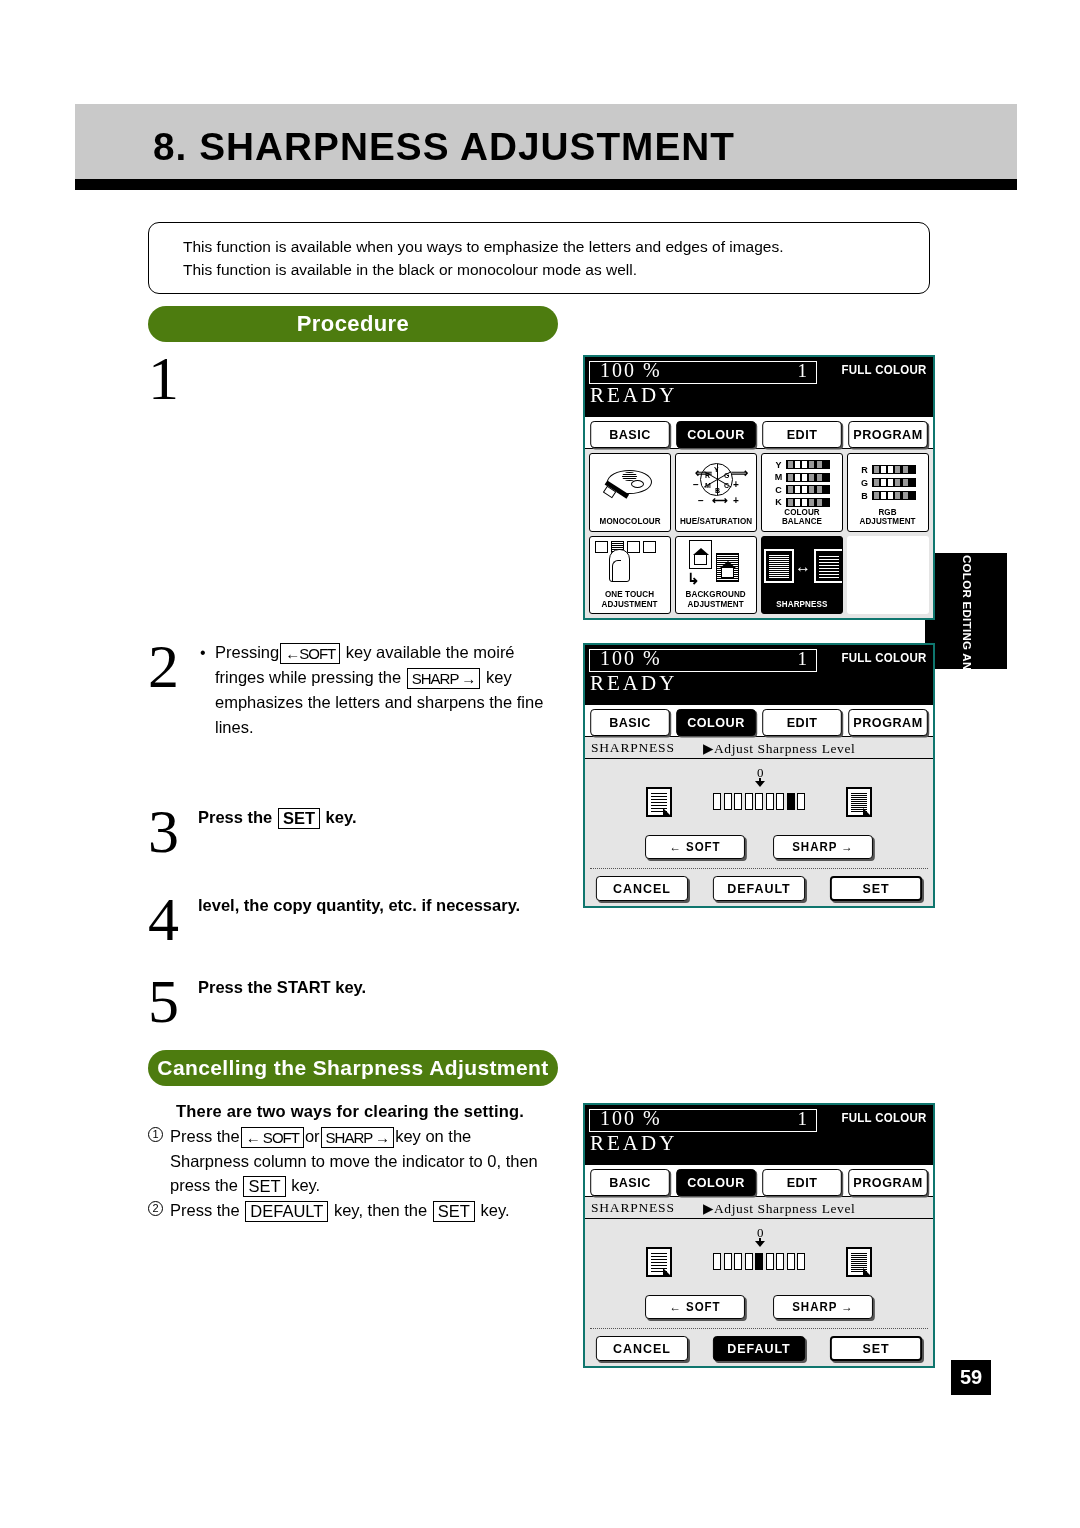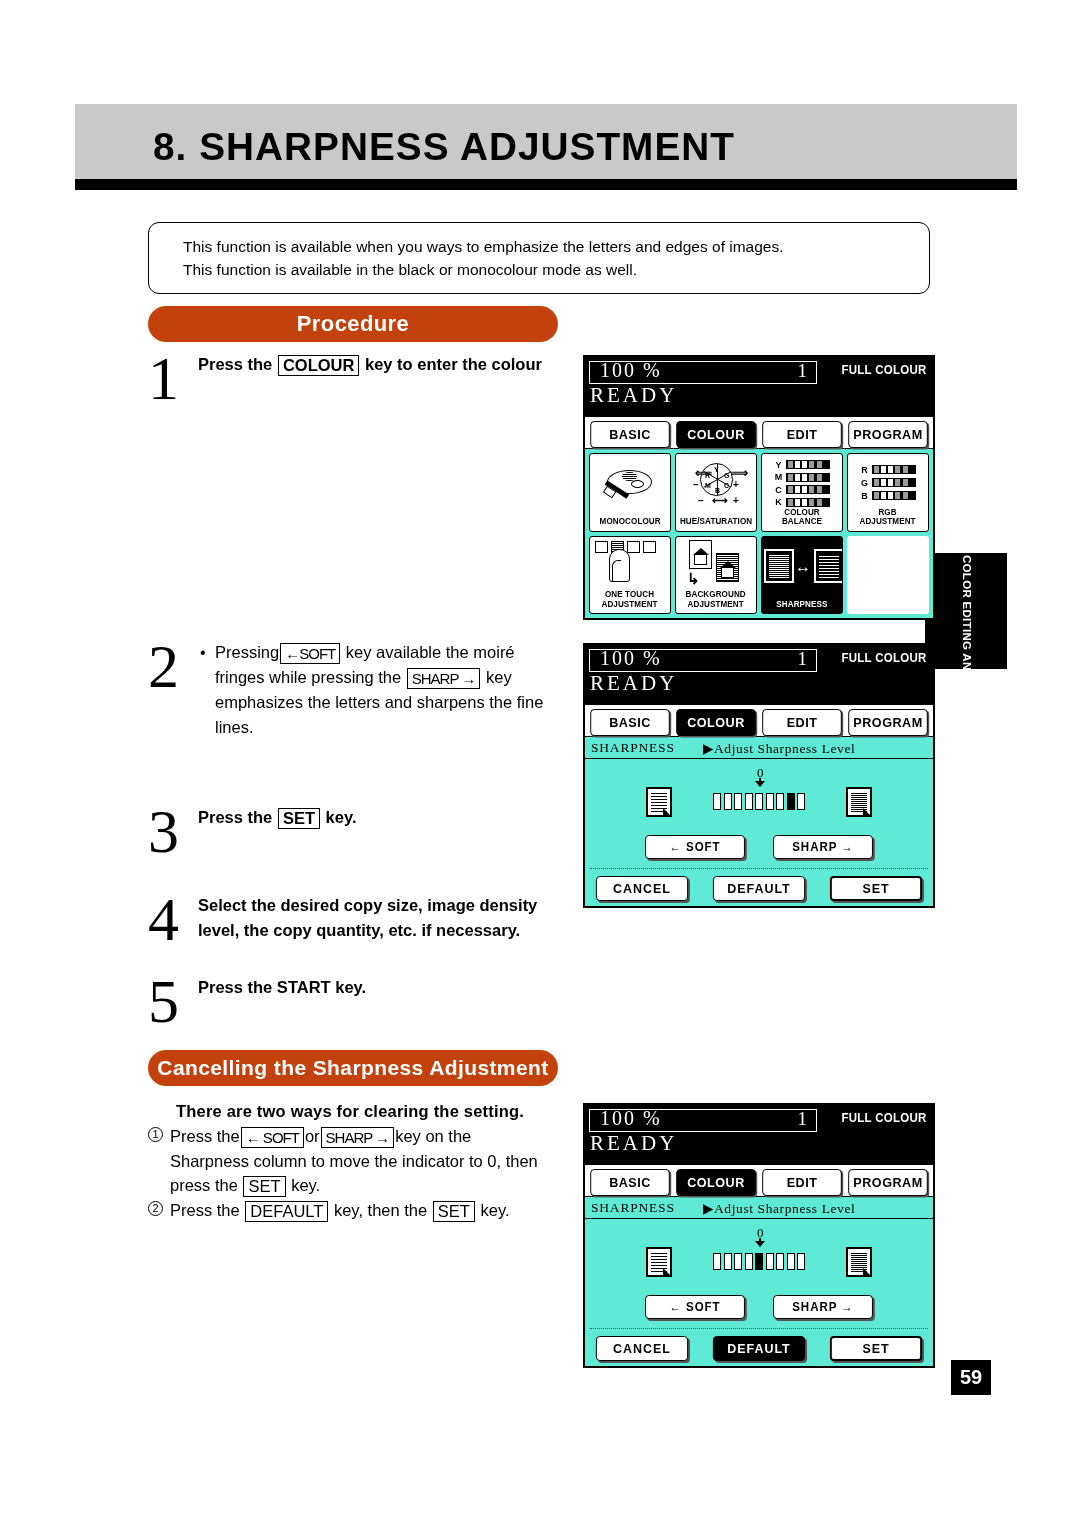--- a/index.html
+++ b/index.html
@@ -38,21 +38,21 @@
   #intro-box p{
     margin:0; padding:0;
     font-size:15.5px; line-height:23px;
     text-align:justify;
   }
   #intro-inner{ position:absolute; left:34px; top:12px; width:716px; }
 
   
   .pill{
     position:absolute; height:36px;
-    background:#c2410c; border-radius:18px;
+    background:#4d7c0f; border-radius:18px;
     color:#fff; font-weight:bold;
     display:flex; align-items:center; justify-content:center;
     letter-spacing:.4px;
   }
   #pill-procedure{ left:148px; top:306px; width:410px; font-size:22px; }
   #pill-cancel{ left:148px; top:1050px; width:410px; font-size:21px; }
 
   
   .step{ position:absolute; }
   .step-num{
@@ -118,22 +118,22 @@
   #page-num{
     position:absolute; left:951px; top:1360px; width:40px; height:35px;
     background:#000; color:#fff;
     display:flex; align-items:center; justify-content:center;
     font-size:20px; font-weight:bold;
   }
 
   
   .lcd{
     position:absolute;
-    background:#5eead4;
-    border:2px solid #000000;
+    background:#e5e5e5;
+    border:2px solid #0f766e;
     font-family:"Liberation Sans", sans-serif;
   }
   #lcd1{ left:583px; top:355px; width:352px; height:265px; }
   #lcd2{ left:583px; top:643px; width:352px; height:265px; }
   #lcd3{ left:583px; top:1103px; width:352px; height:265px; }
 
   .lcd-header{
     position:relative; height:60px; background:#000; color:#fff;
   }
   .hdr-bar{
@@ -411,25 +411,20 @@
     <p>This function is available when you ways to emphasize the letters and edges of images.</p>
     <p>This function is available in the black or monocolour mode as well.</p>
   </div>
 </div>
 
 <div class="pill" id="pill-procedure">Procedure</div>
 
 <div class="step" style="left:148px; top:352px; width:420px;">
   <div class="step-num">1</div>
   <div class="step-body">
-    <div class="hd">
-      <span>Press the</span>
-      <span class="key">COLOUR</span>
-      <span>key to enter the colour</span>
-    </div>
   </div>
 </div>
 
 <div class="step" style="left:148px; top:640px; width:430px;">
   <div class="step-num">2</div>
   <div class="step-body">
     <div class="sub bullet-row">
       <span>Pressing</span><span class="key arrow">←SOFT</span>
       <span>key available the moiré</span><br>
       <span>fringes while pressing the</span>
@@ -448,21 +443,20 @@
       <span>Press the</span>
       <span class="key">SET</span>
       <span>key.</span>
     </div>
   </div>
 </div>
 
 <div class="step" style="left:148px; top:893px; width:430px;">
   <div class="step-num">4</div>
   <div class="step-body">
-    <div class="hd">Select the desired copy size, image density</div>
     <div class="hd">level, the copy quantity, etc. if necessary.</div>
   </div>
 </div>
 
 <div class="step" style="left:148px; top:975px; width:420px;">
   <div class="step-num">5</div>
   <div class="step-body">
     <div class="hd">Press the START key.</div>
   </div>
 </div>

